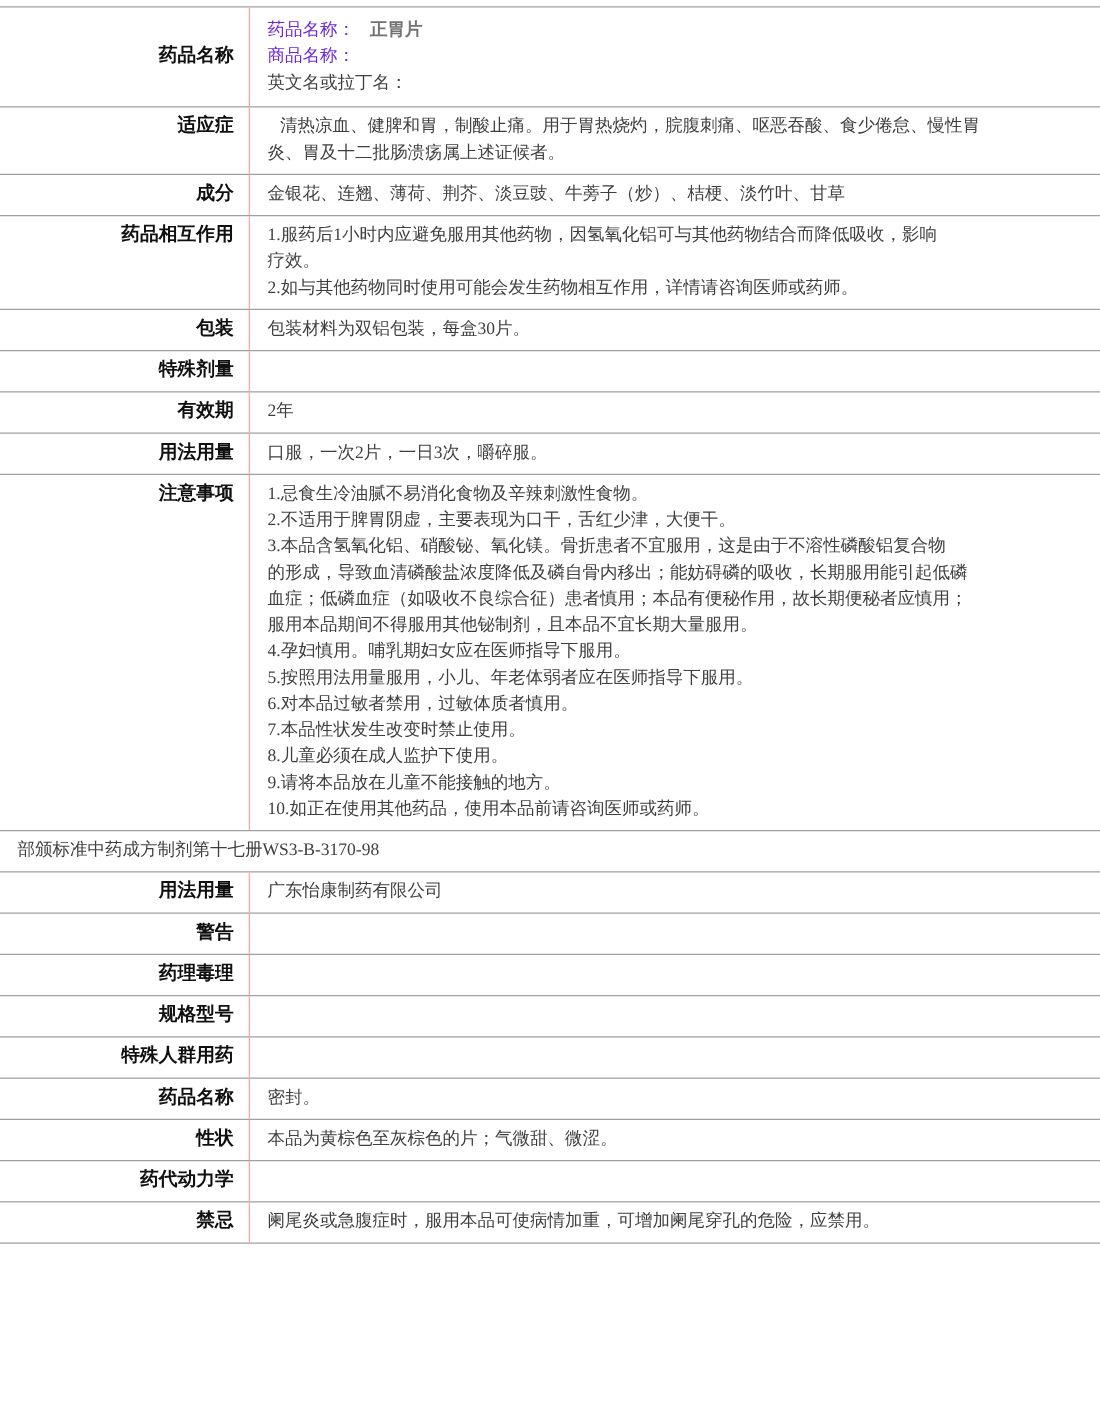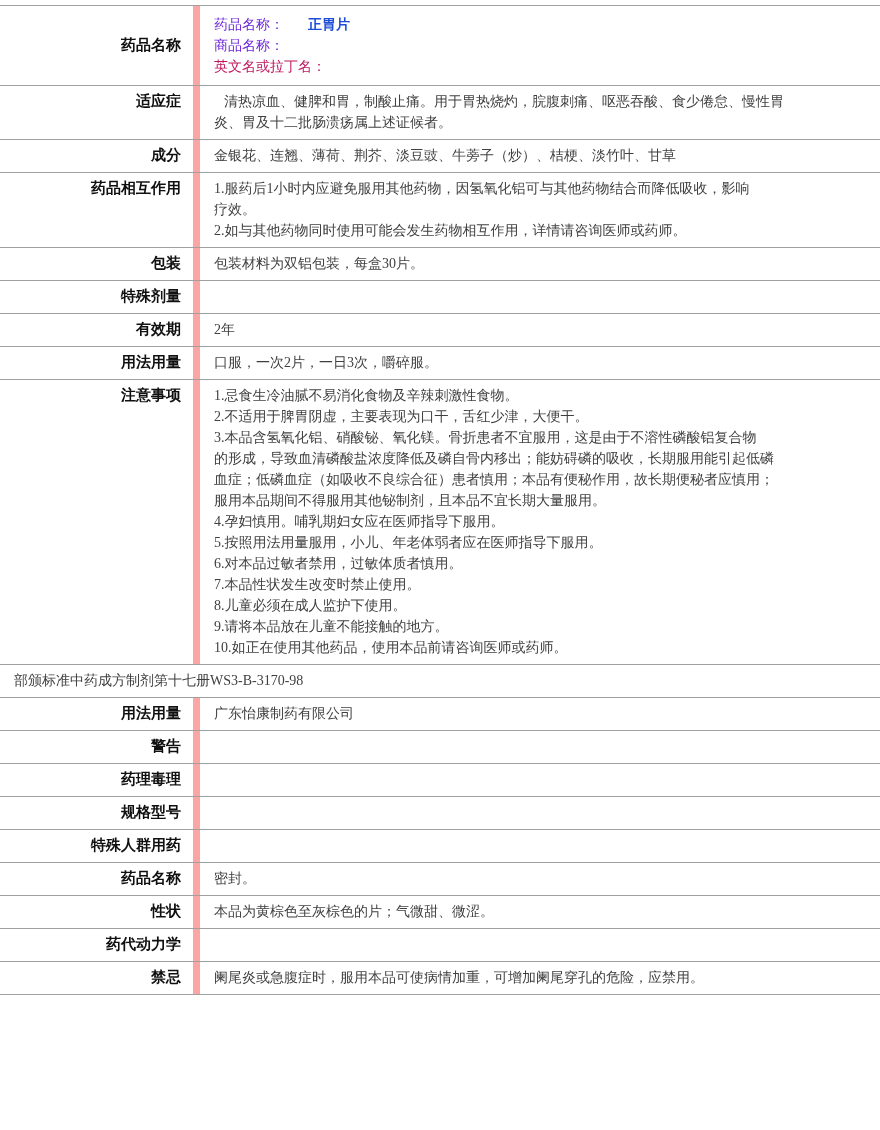--- a/index.html
+++ b/index.html
@@ -20,21 +20,21 @@
     width: 880px;
     border-top: 1px solid #a0a0a0;
   }
   .row {
     display: flex;
     border-bottom: 1px solid #a0a0a0;
   }
   .label-cell {
     width: 200px;
     box-sizing: border-box;
-    border-right: 7px solid #fca5a5;
+    border-right: 1px solid #fca5a5;
     text-align: right;
     padding: 5px 12px 6px 0;
     font-weight: bold;
     font-size: 15px;
     color: #101010;
     line-height: 21px;
     flex-shrink: 0;
   }
   .content-cell {
     flex: 1;
@@ -64,26 +64,26 @@
     white-space: normal;
   }
   .name-line {
     line-height: 21px;
     font-size: 14px;
   }
   .sub-label {
     color: #6d28d9;
   }
   .sub-label-light {
-    color: #be185d;
+    color: #404040;
   }
   .drug-name-value {
-    color: #1d4ed8;
+    color: #737373;
     font-weight: bold;
-    margin-left: 24px;
+    margin-left: 12px;
   }
 </style>
 </head>
 <body>
 
 <div class="drug-table">
 
   <div class="row name-row">
     <div class="label-cell">药品名称</div>
     <div class="content-cell">

